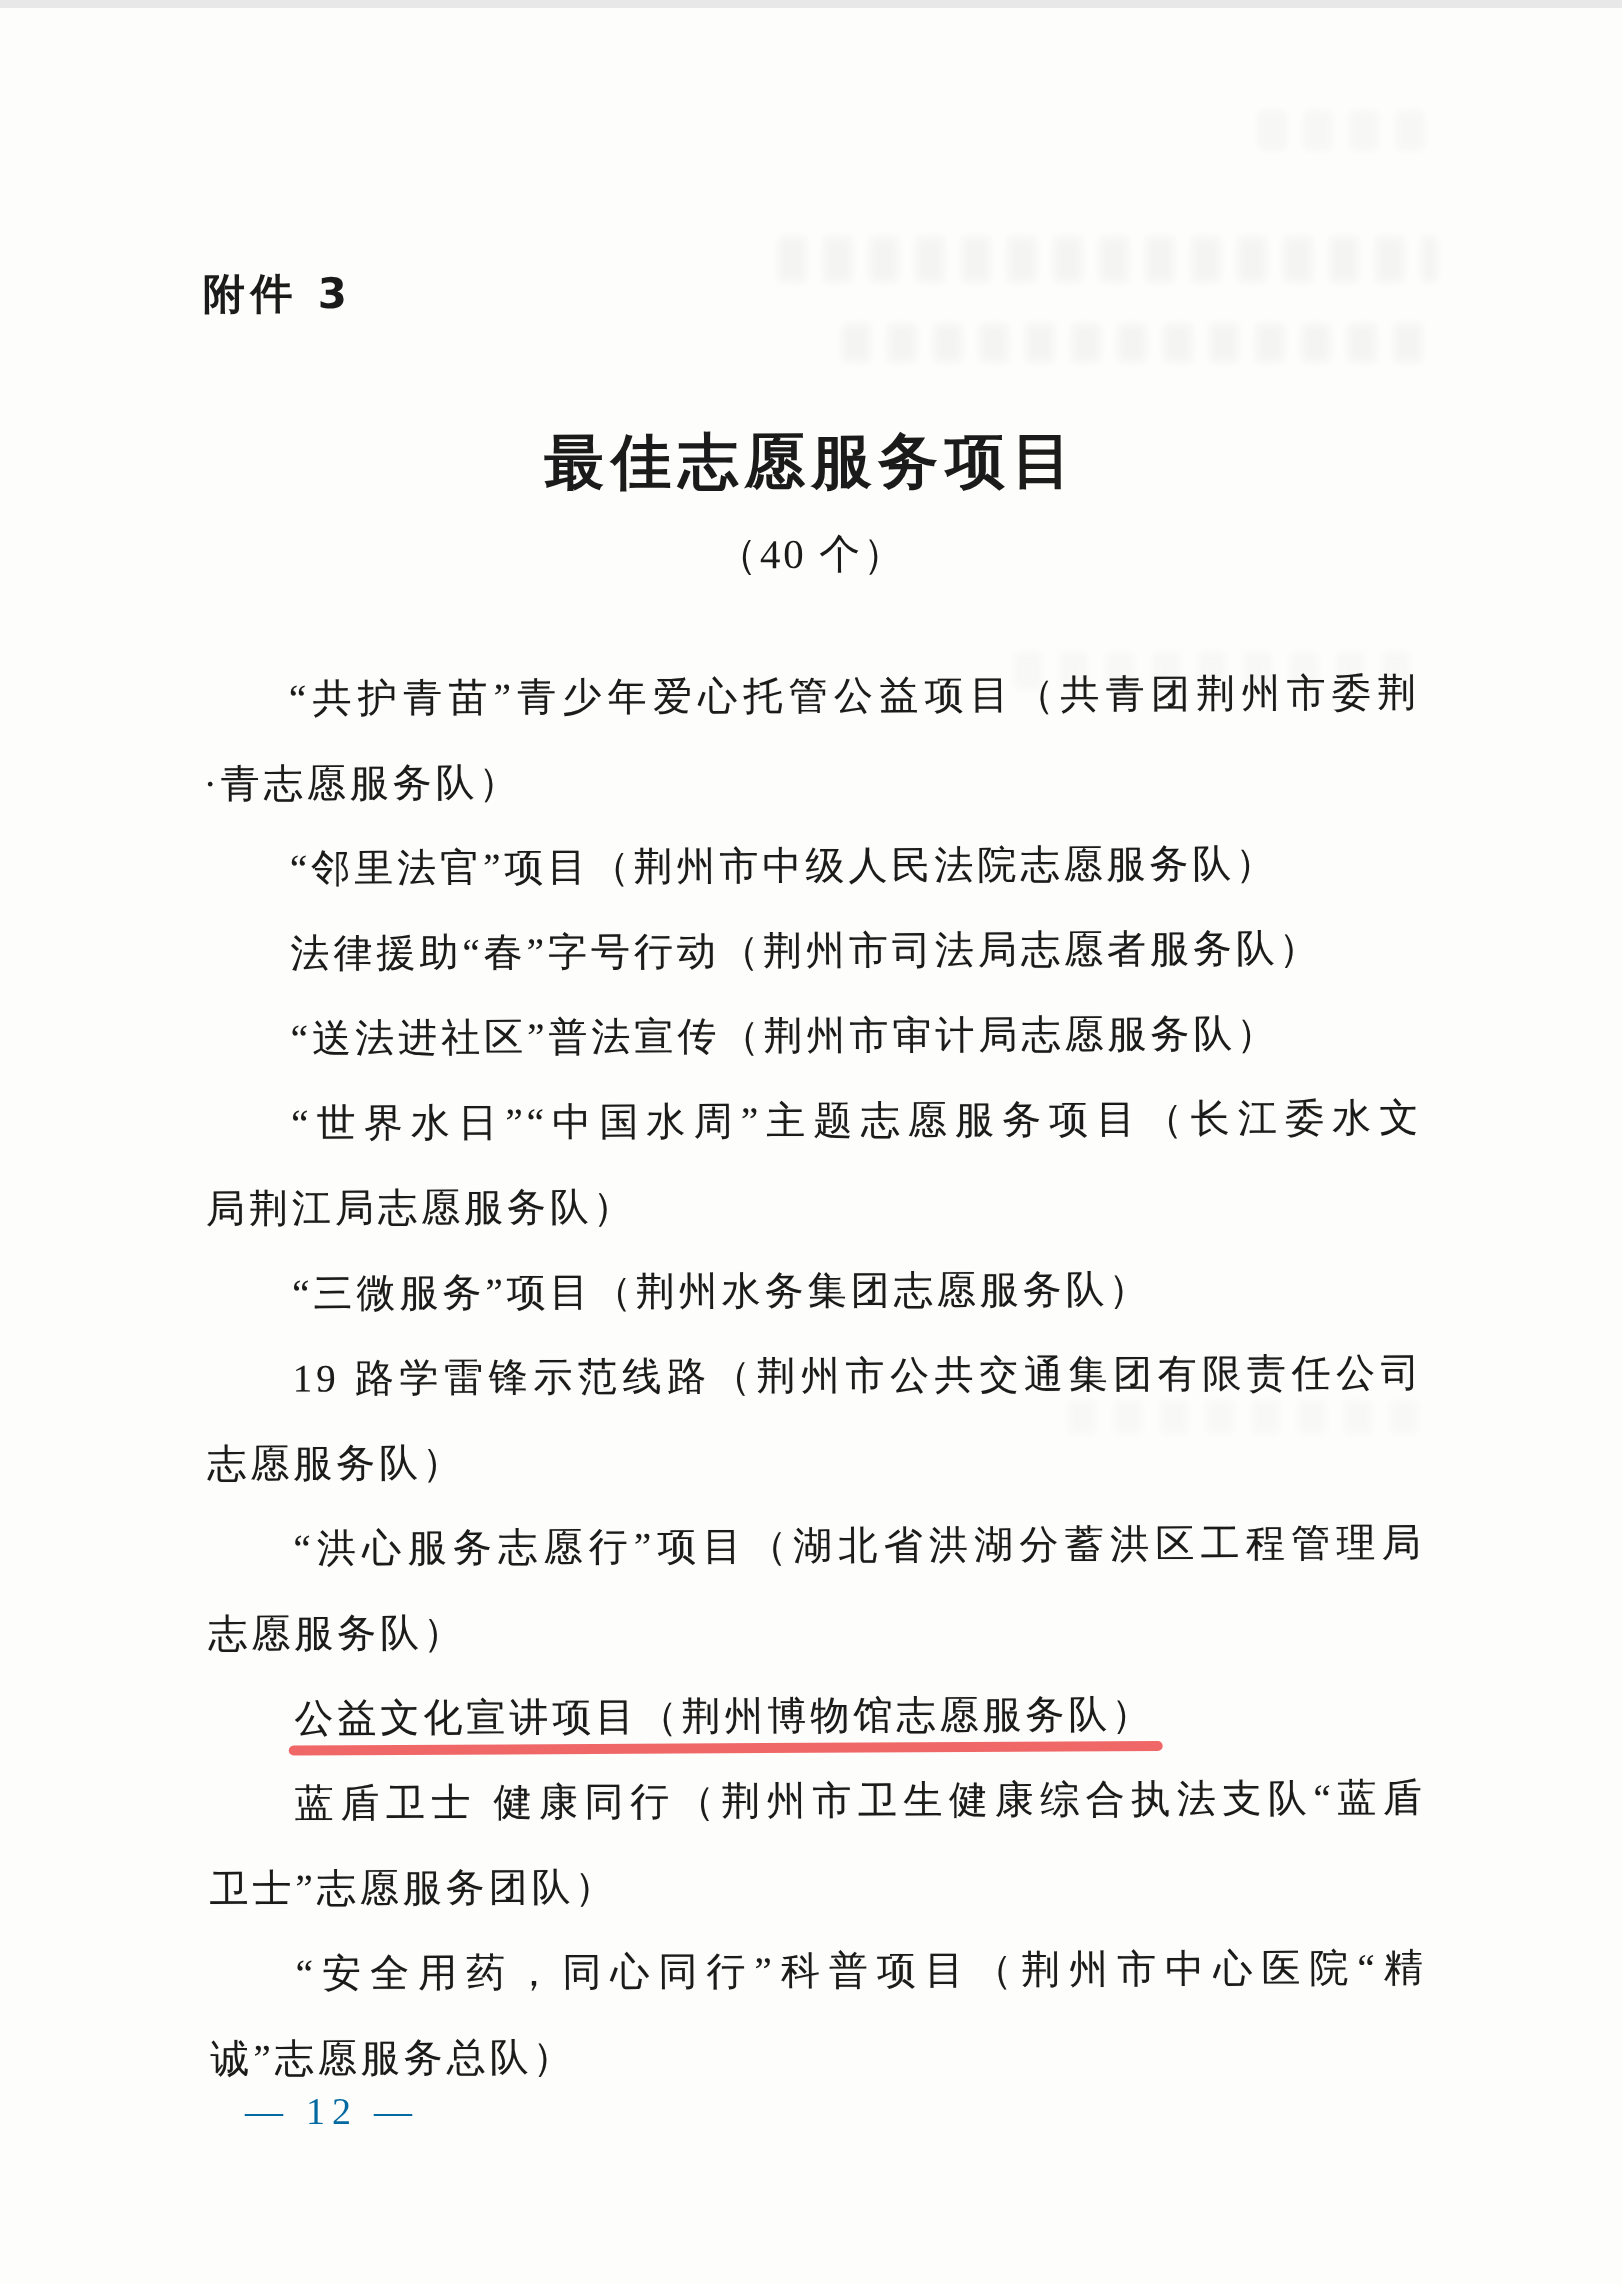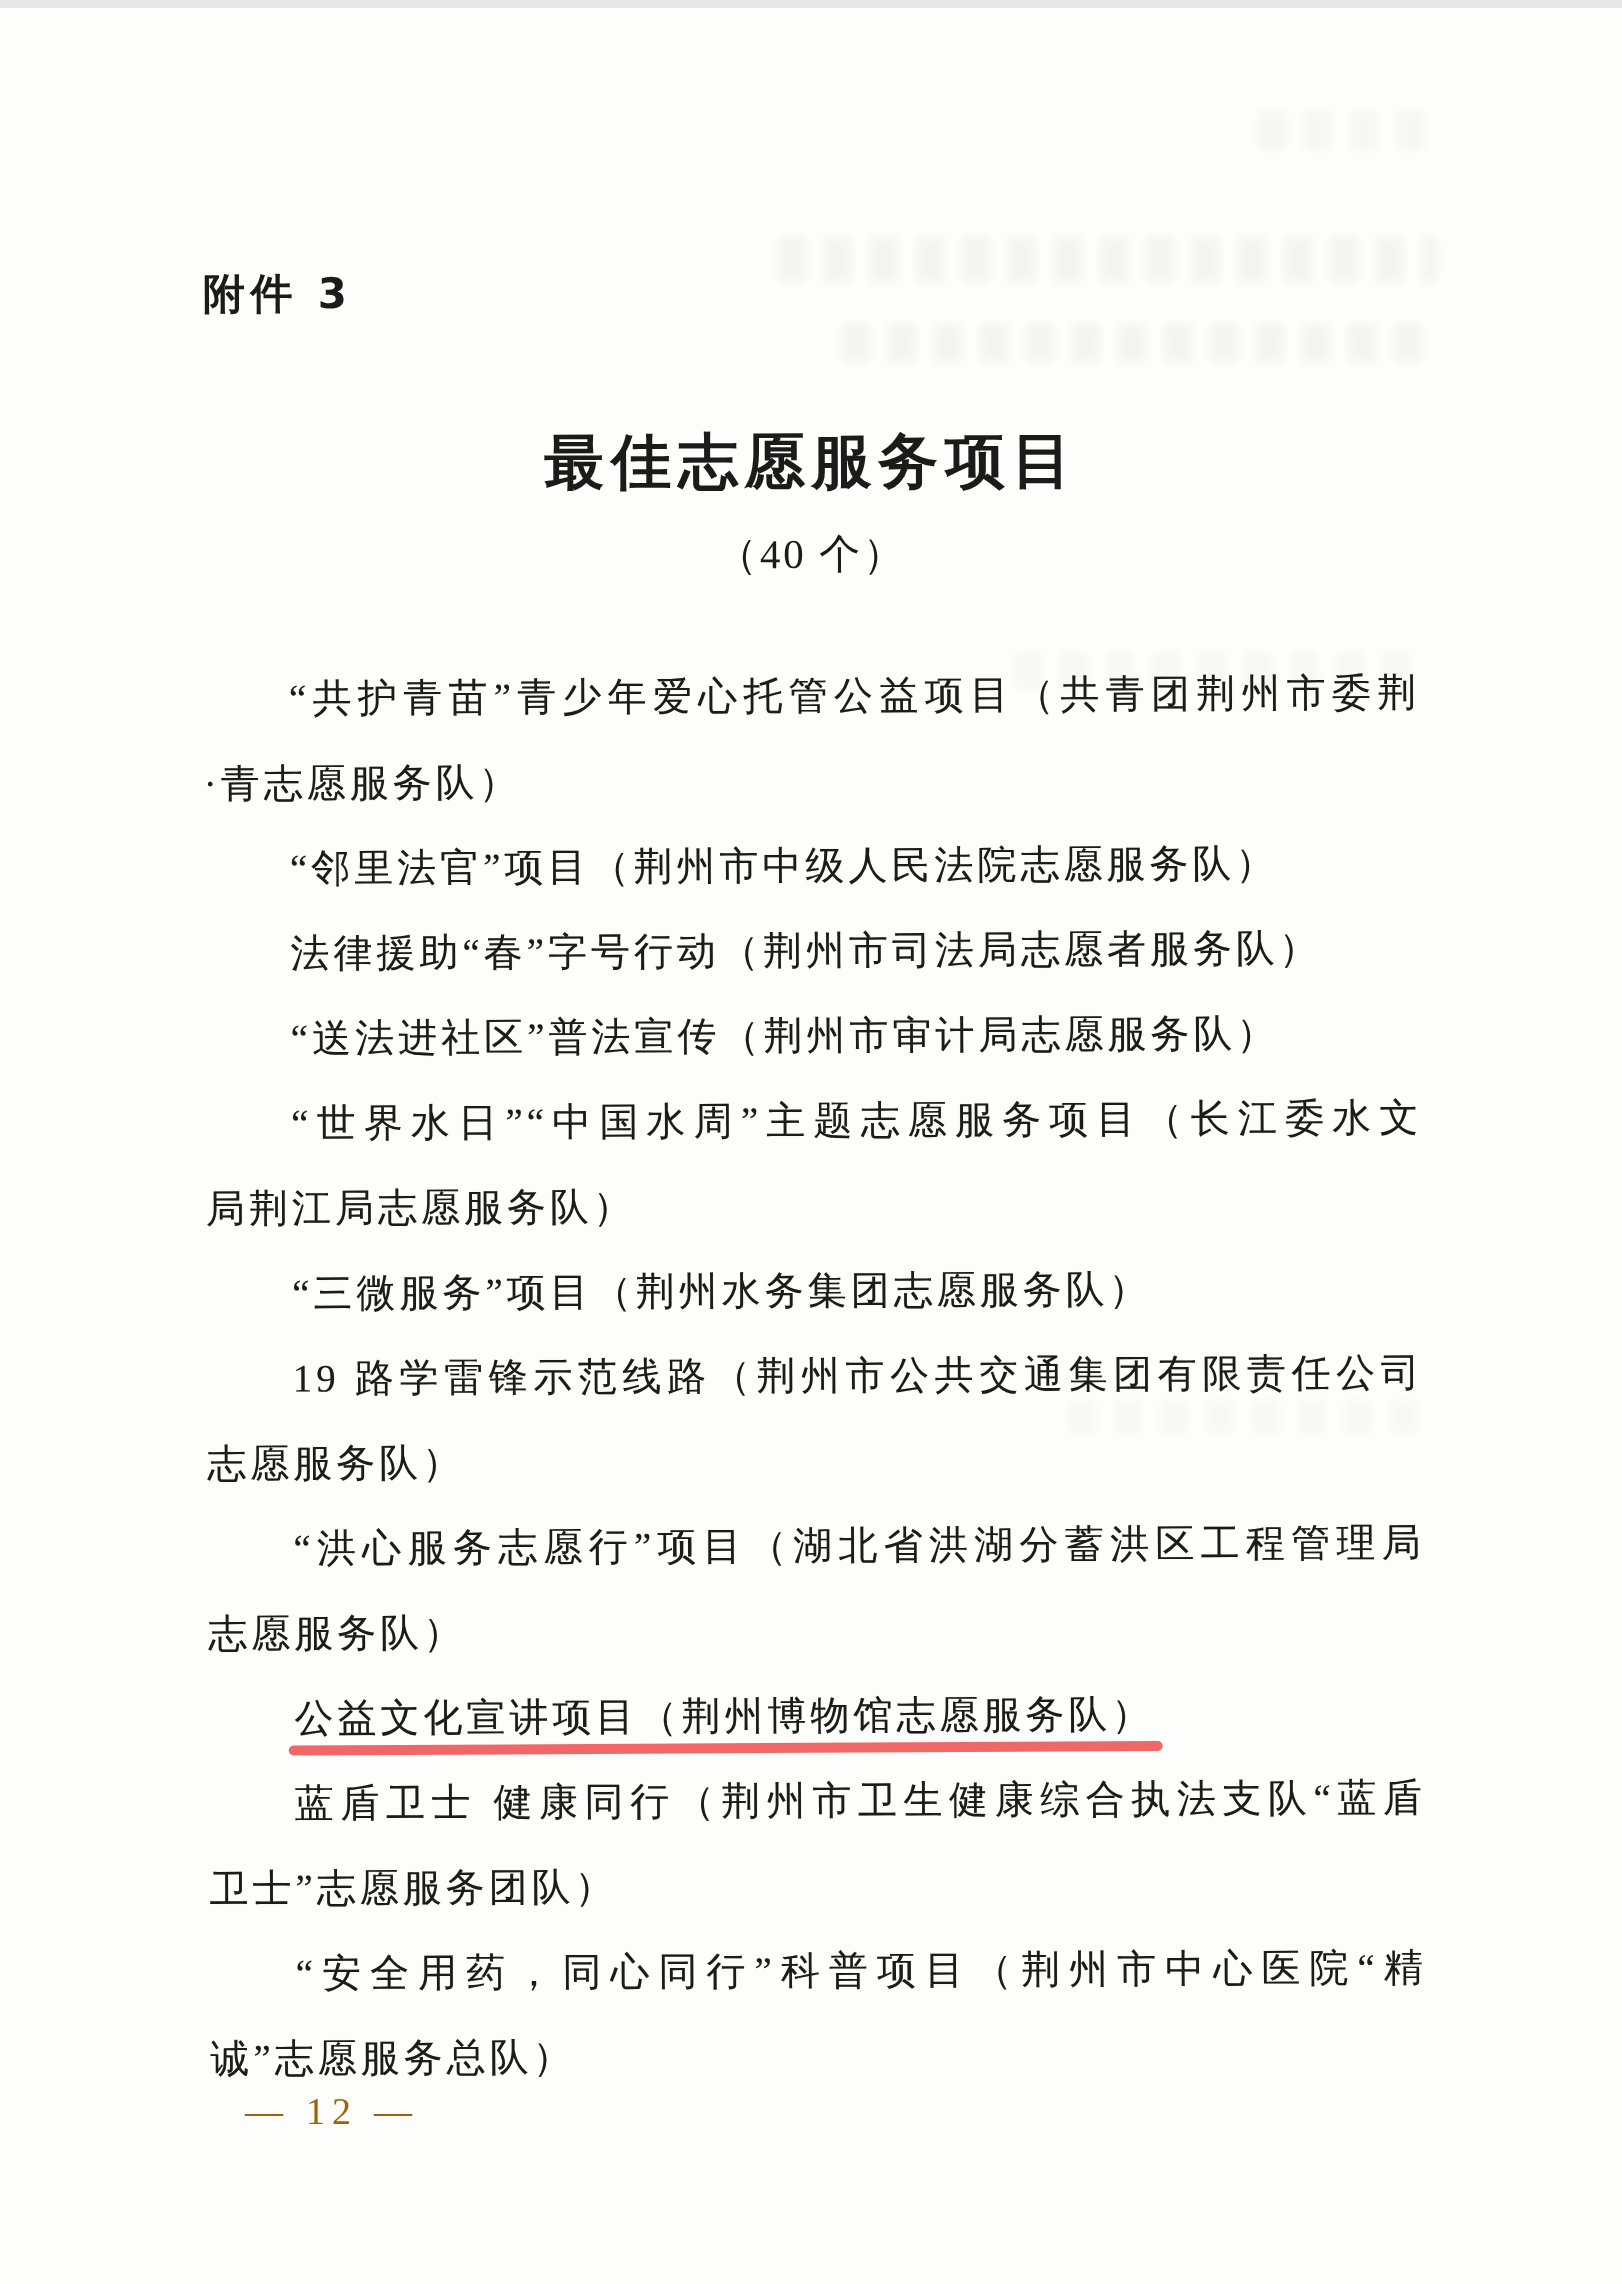--- a/index.html
+++ b/index.html
@@ -98,21 +98,21 @@
     border-radius: 5.4px;
     background: var(--accent-red);
     opacity: 0.92;
   }
   .pageno {
     position: absolute;
     left: 245px;
     top: 2081px;
     font-size: 38px;
     letter-spacing: 6.8px;
-    color: #a16207;
+    color: #0369a1;
   }
 </style>
 </head>
 <body>
 
 <div class="page">
 
   <div class="ghost g1"></div>
   <div class="ghost g2"></div>
   <div class="ghost g3"></div>

